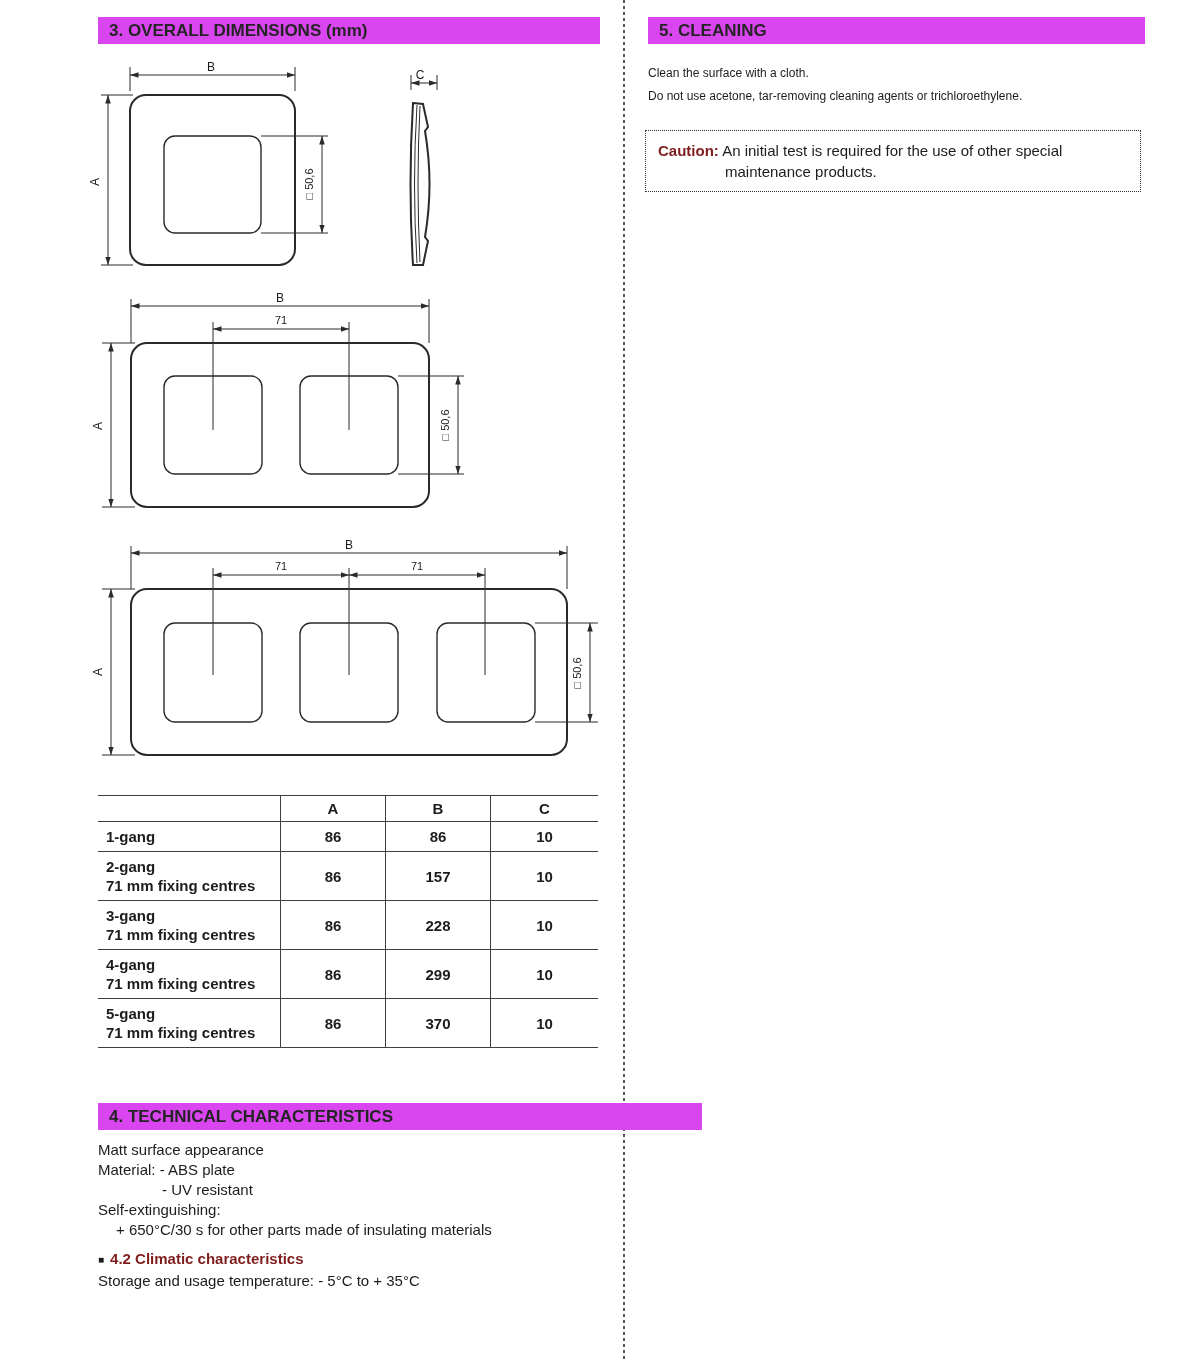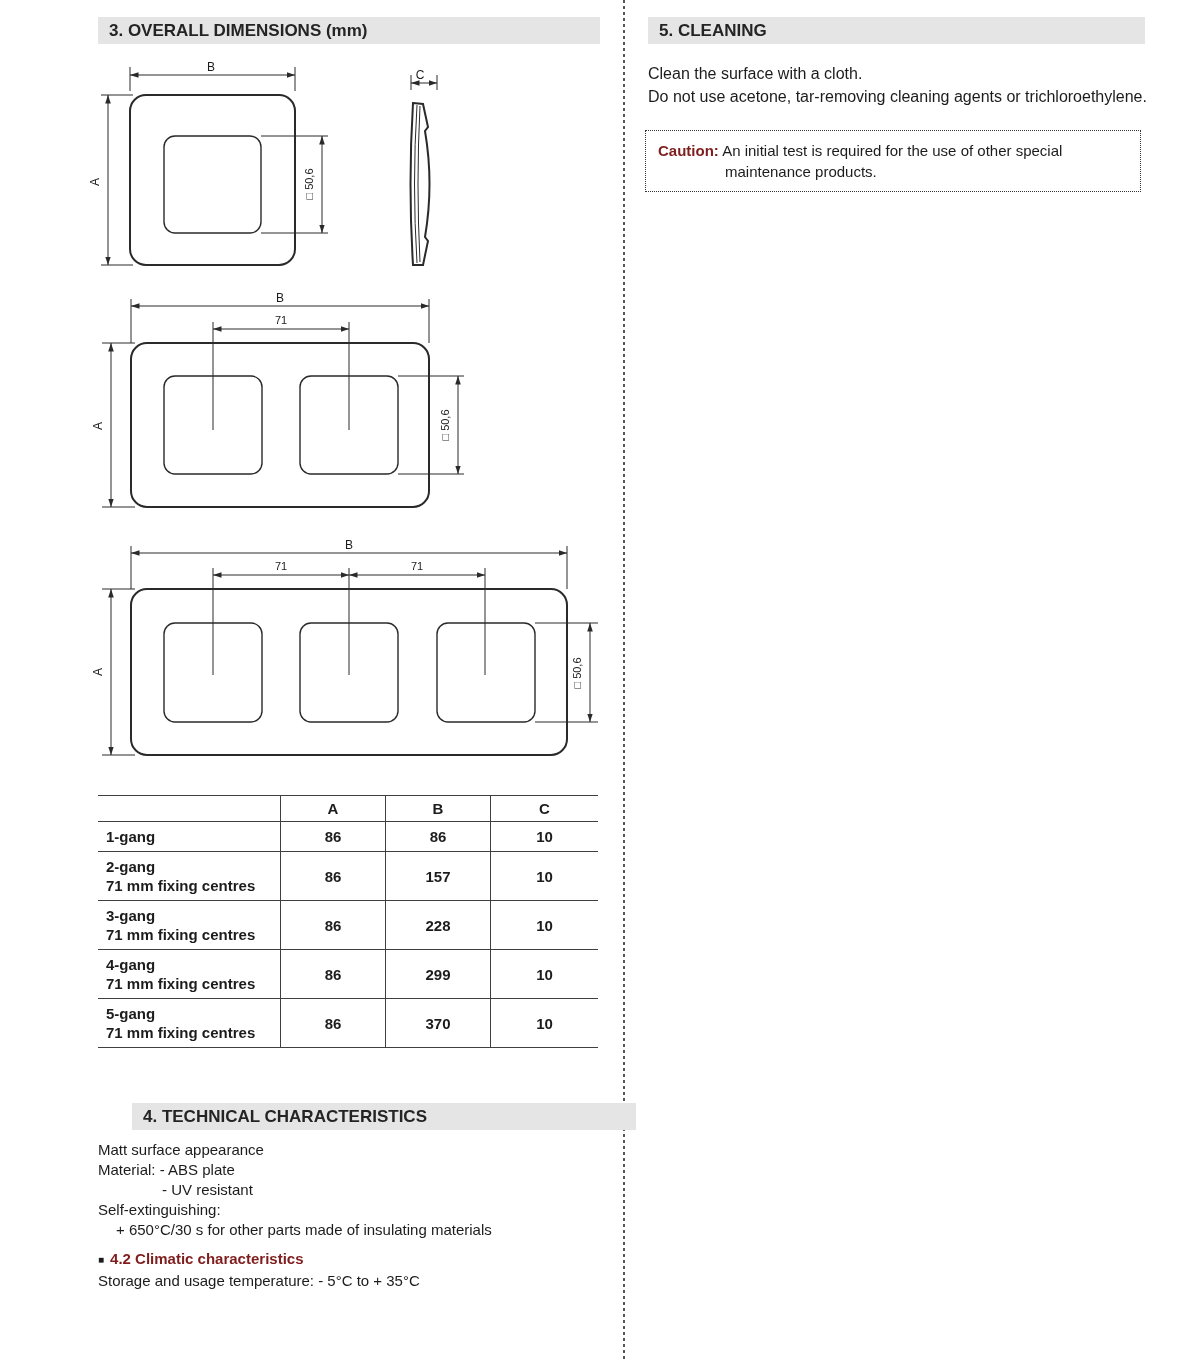--- a/index.html
+++ b/index.html
@@ -1,23 +1,23 @@
 <!DOCTYPE html>
 <html><head>
 <meta charset="utf-8">
 <style>
   html,body{margin:0;padding:0;background:#ffffff;}
   #page{position:relative;width:1183px;height:1362px;background:#ffffff;overflow:hidden;
         font-family:"Liberation Sans",sans-serif;color:#1c1c1c;}
 
   
-  .secbar{position:absolute;height:27px;background:#e5e5e5;box-sizing:border-box;
+  .secbar{position:absolute;height:27px;background:#d946ef;box-sizing:border-box;
           font-weight:700;font-size:17px;line-height:27px;padding-left:11px;color:#242424;}
   #sec3bar{left:98px;top:17px;width:502px;}
-  #sec4bar{left:98px;top:1103px;width:504px;margin-left:34px;}
+  #sec4bar{left:98px;top:1103px;width:604px;}
   #sec5bar{left:648px;top:17px;width:497px;}
 
   
   #divider{position:absolute;left:623px;top:0;width:2px;height:1362px;
            background:repeating-linear-gradient(to bottom,#555 0 3px,transparent 3px 6px);}
 
   
   .drawing{position:absolute;}
   svg text{font-family:"Liberation Sans",sans-serif;fill:#1c1c1c;}
   .ol{fill:none;stroke:#2a2a2a;stroke-width:2;}
@@ -41,21 +41,21 @@
   
   .body-text{font-size:15px;line-height:20px;}
   #sec4text{position:absolute;left:98px;top:1140px;width:520px;}
   .subhead{font-weight:700;margin:0 0 1px 0;}
   .subhead .blt{font-size:10px;margin-right:6px;position:relative;top:-1px;}
   .tline{margin:0;}
   .ind-mat{margin-left:64px;}
   .ind-plus{margin-left:18px;}
   .gap{height:9px;}
 
-  #sec5text{position:absolute;left:648px;top:62px;width:500px;font-size:16px;line-height:23px;}
+  #sec5text{position:absolute;left:648px;top:62px;width:500px;font-size:12px;line-height:23px;}
 
   #cautionbox{position:absolute;left:645px;top:130px;width:496px;height:62px;box-sizing:border-box;
               border:1.5px dotted #333;padding:9px 12px;font-size:15px;line-height:21px;}
   #cautionbox .cl2{margin-left:67px;}
   b{color:#7f1d1d;}
 </style>
 </head>
 <body>
 
 <div id="page">

